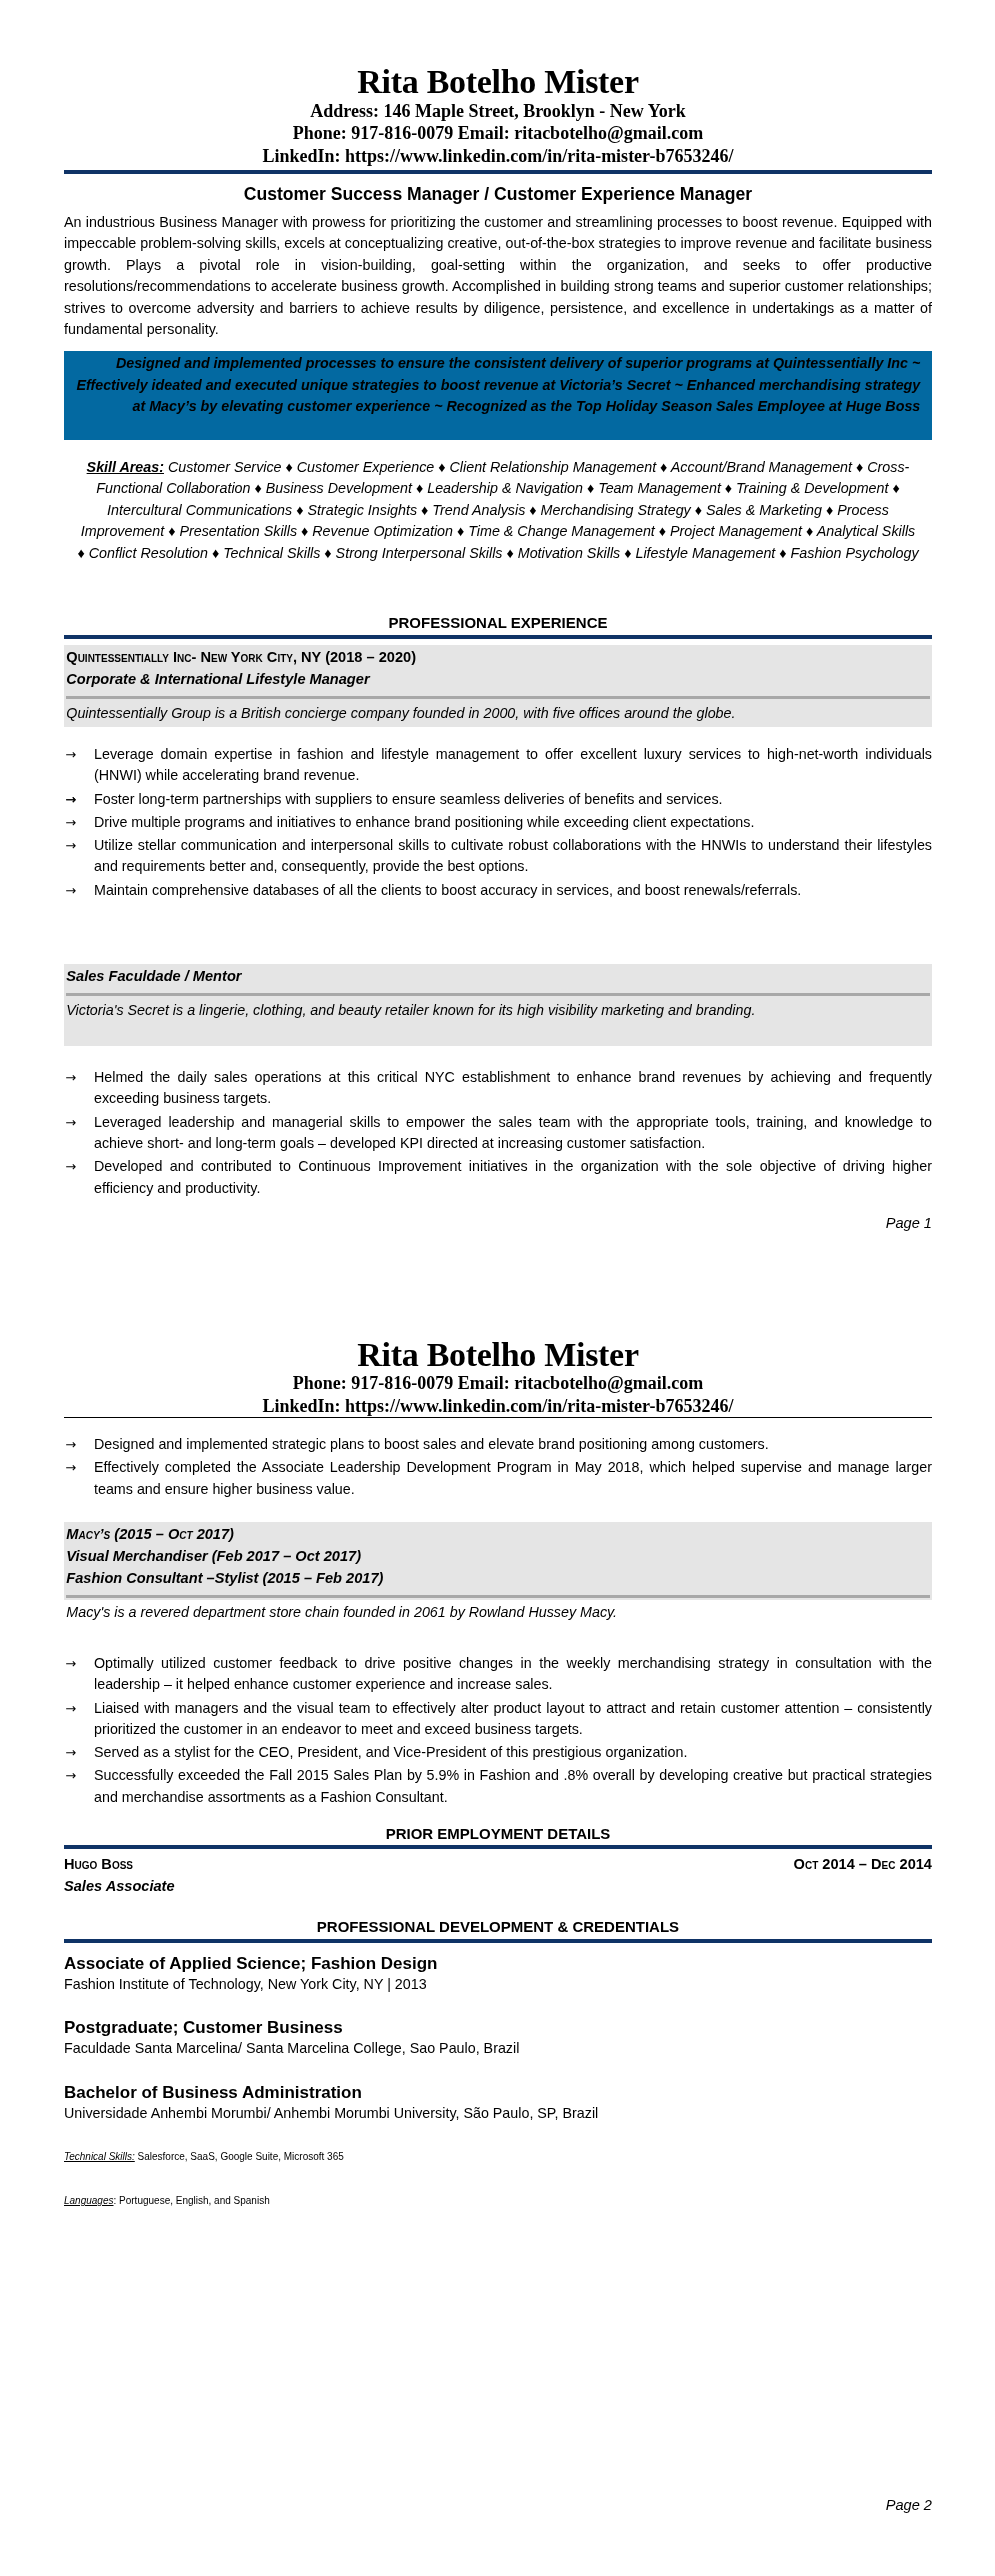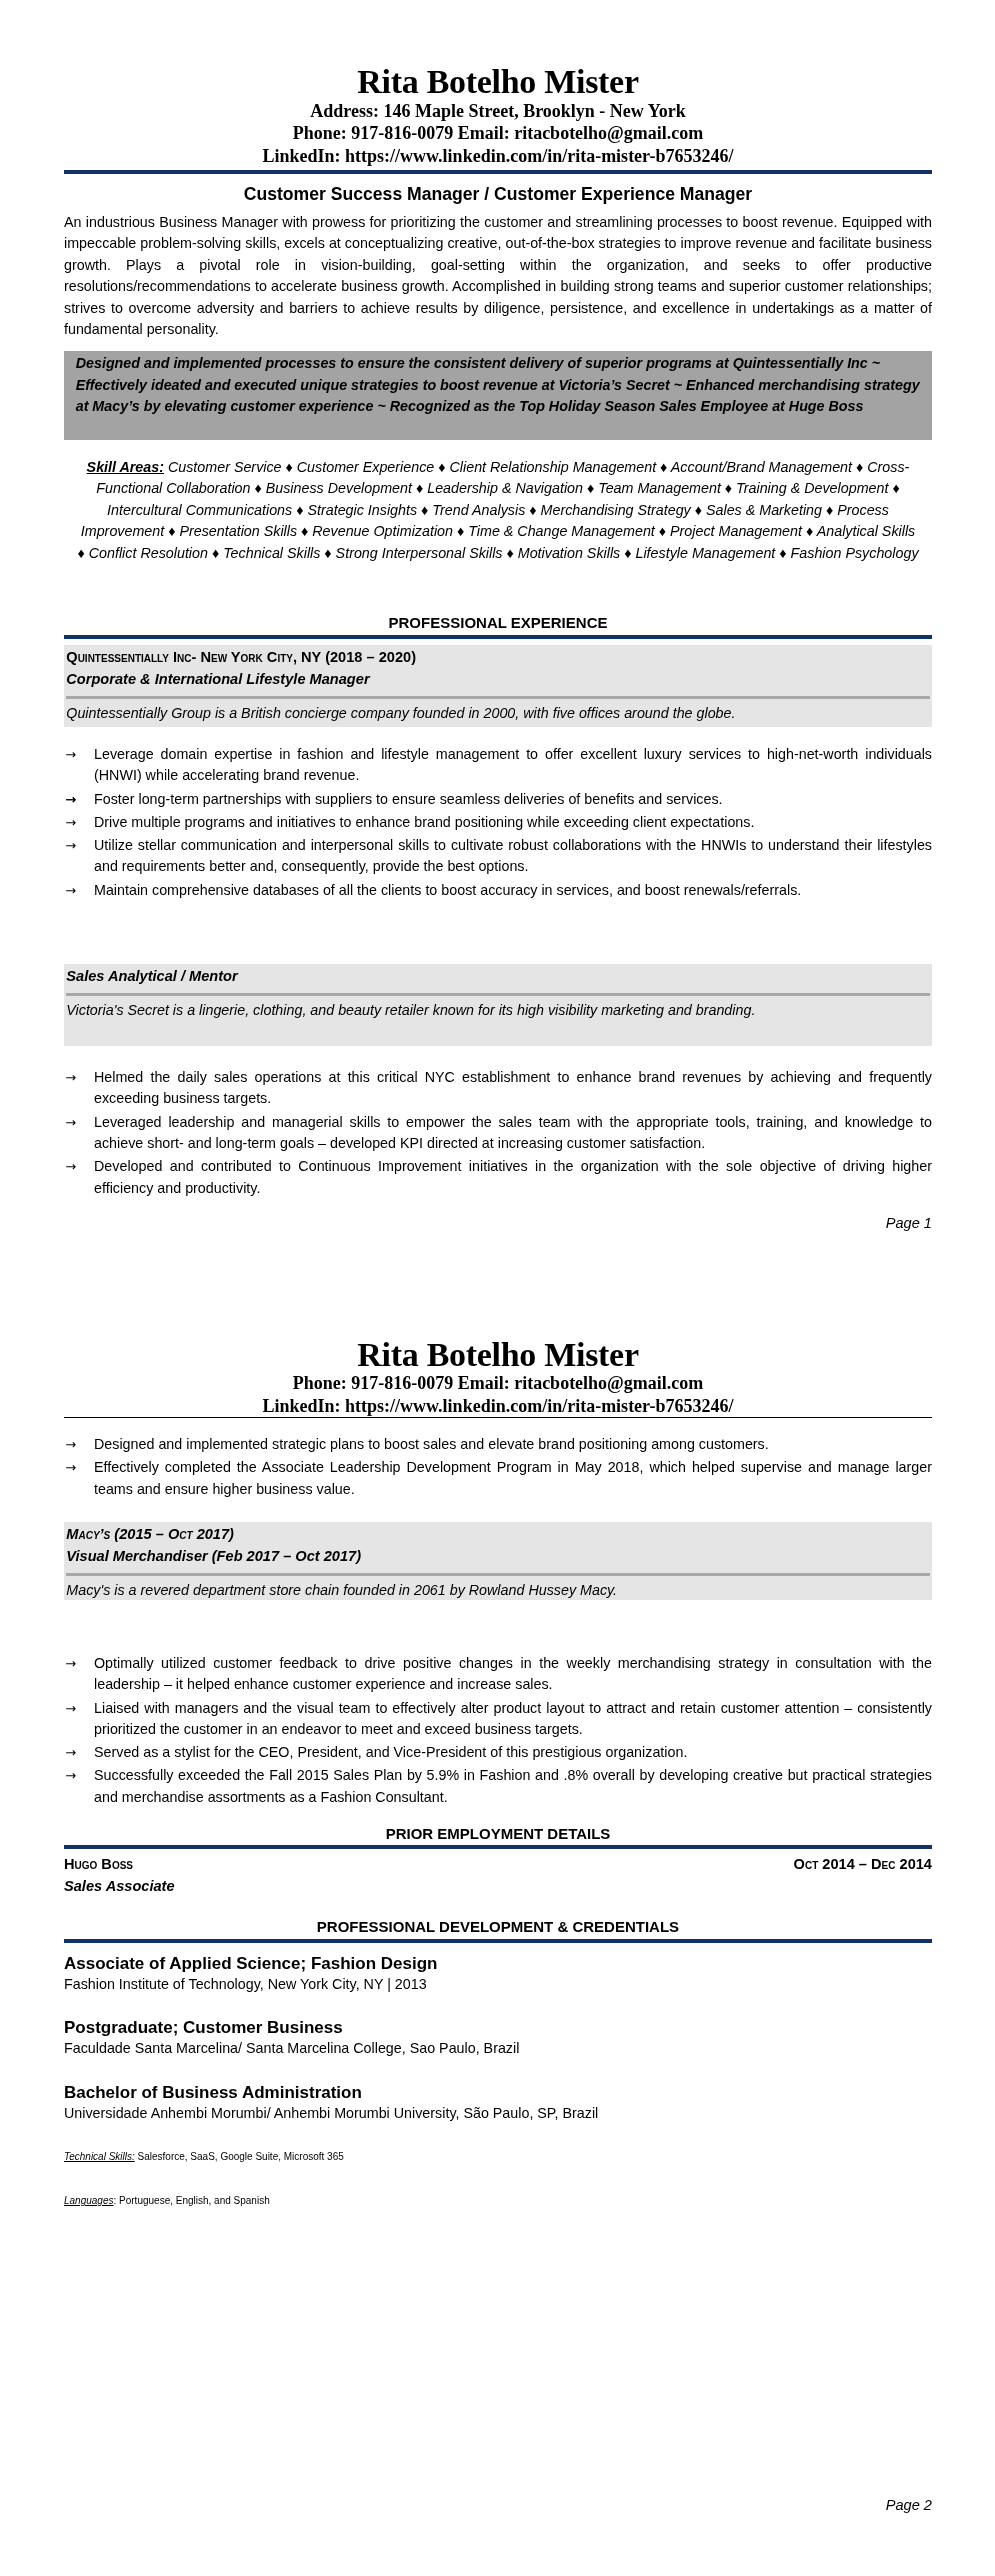--- a/index.html
+++ b/index.html
@@ -7,21 +7,21 @@
   body { position: relative; font-family: "Liberation Sans", sans-serif; color: #000; overflow: hidden; }
   .abs { position: absolute; }
   .content { left: 64px; width: 868px; }
   .center { text-align: center; }
   .name { font-family: "Liberation Serif", serif; font-weight: bold; font-size: 34px; line-height: 39px; letter-spacing: -0.3px; }
   .contact { font-family: "Liberation Serif", serif; font-weight: bold; font-size: 18px; line-height: 23.4px; }
   .rule-blue { background: #0f3366; height: 3.5px; }
   .rule-thin { background: #000; height: 1.2px; }
   .title-line { font-weight: bold; font-size: 17.6px; line-height: 22px; }
   .summary { font-size: 14.3px; line-height: 21.4px; text-align: justify; text-align-last: left; }
-  .highlight { background: #a3a3a3; font-weight: bold; font-style: italic; font-size: 14.3px; line-height: 21.4px; text-align: left; padding: 2.3px 11.7px; }
+  .highlight { background: #0369a1; font-weight: bold; font-style: italic; font-size: 14.3px; line-height: 21.4px; text-align: right; padding: 2.3px 11.7px; }
   .skills { font-style: italic; font-size: 14.3px; line-height: 21.4px; text-align: center; padding: 0 11.7px; }
   .skills .label { font-weight: bold; text-decoration: underline; }
   .section-head { font-weight: bold; font-size: 15px; line-height: 19px; text-align: center; }
   .job-box { background: #e5e5e5; padding: 1.2px 2.3px; }
   .job-company { font-weight: bold; font-size: 14.6px; line-height: 22px; font-variant: small-caps; }
   .job-role { font-weight: bold; font-style: italic; font-size: 14.6px; line-height: 22px; }
   .job-sep { background: #a8a8a8; height: 2.9px; margin: 5.9px 0 3.5px 0; }
   .job-desc { font-style: italic; font-size: 14.3px; line-height: 23.4px; }
   ul.bullets { list-style: none; }
   ul.bullets li { position: relative; padding-left: 30px; font-size: 14.3px; line-height: 21.4px; text-align: justify; text-align-last: left; margin-bottom: 1.8px; }
@@ -66,21 +66,21 @@
 <ul class="abs content bullets" style="top:744px;">
   <li><span class="arrow">→</span><span>Leverage domain expertise in fashion and lifestyle management to offer excellent luxury services to high-net-worth individuals (HNWI) while accelerating brand revenue.</span></li>
   <li><span class="arrow">→</span></li>
   <li><span class="arrow">→</span><span>Foster long-term partnerships with suppliers to ensure seamless deliveries of benefits and services.</span></li>
   <li><span class="arrow">→</span><span>Drive multiple programs and initiatives to enhance brand positioning while exceeding client expectations.</span></li>
   <li><span class="arrow">→</span><span>Utilize stellar communication and interpersonal skills to cultivate robust collaborations with the HNWIs to understand their lifestyles and requirements better and, consequently, provide the best options.</span></li>
   <li><span class="arrow">→</span><span>Maintain comprehensive databases of all the clients to boost accuracy in services, and boost renewals/referrals.</span></li>
 </ul>
 
 <div class="abs content job-box" style="top:964px; height:82px;">
-  <div class="job-role">Sales Analytical / Mentor</div>
+  <div class="job-role">Sales Faculdade / Mentor</div>
   <div class="job-sep"></div>
   <div class="job-desc">Victoria's Secret is a lingerie, clothing, and beauty retailer known for its high visibility marketing and branding.</div>
 </div>
 <ul class="abs content bullets" style="top:1067px;">
   <li><span class="arrow">→</span><span>Helmed the daily sales operations at this critical NYC establishment to enhance brand revenues by achieving and frequently exceeding business targets.</span></li>
   <li><span class="arrow">→</span><span>Leveraged leadership and managerial skills to empower the sales team with the appropriate tools, training, and knowledge to achieve short- and long-term goals – developed KPI directed at increasing customer satisfaction.</span></li>
   <li><span class="arrow">→</span><span>Developed and contributed to Continuous Improvement initiatives in the organization with the sole objective of driving higher efficiency and productivity.</span></li>
 </ul>
 
 <div class="abs content page-num" style="top:1215px;">Page 1</div>
@@ -91,20 +91,21 @@
 <div class="abs content rule-thin" style="top:1417px;"></div>
 
 <ul class="abs content bullets" style="top:1434px;">
   <li><span class="arrow">→</span><span>Designed and implemented strategic plans to boost sales and elevate brand positioning among customers.</span></li>
   <li><span class="arrow">→</span><span>Effectively completed the Associate Leadership Development Program in May 2018, which helped supervise and manage larger teams and ensure higher business value.</span></li>
 </ul>
 
 <div class="abs content job-box" style="top:1522px; height:78px;">
   <div class="job-role" style="font-variant:small-caps;">Macy’s (2015 – Oct 2017)</div>
   <div class="job-role">Visual Merchandiser (Feb 2017 – Oct 2017)</div>
+  <div class="job-role">Fashion Consultant –Stylist (2015 – Feb 2017)</div>
   <div class="job-sep"></div>
   <div class="job-desc">Macy's is a revered department store chain founded in 2061 by Rowland Hussey Macy.</div>
 </div>
 <ul class="abs content bullets" style="top:1653px;">
   <li><span class="arrow">→</span><span>Optimally utilized customer feedback to drive positive changes in the weekly merchandising strategy in consultation with the leadership – it helped enhance customer experience and increase sales.</span></li>
   <li><span class="arrow">→</span><span>Liaised with managers and the visual team to effectively alter product layout to attract and retain customer attention – consistently prioritized the customer in an endeavor to meet and exceed business targets.</span></li>
   <li><span class="arrow">→</span><span>Served as a stylist for the CEO, President, and Vice-President of this prestigious organization.</span></li>
   <li><span class="arrow">→</span><span>Successfully exceeded the Fall 2015 Sales Plan by 5.9% in Fashion and .8% overall by developing creative but practical strategies and merchandise assortments as a Fashion Consultant.</span></li>
 </ul>
 

